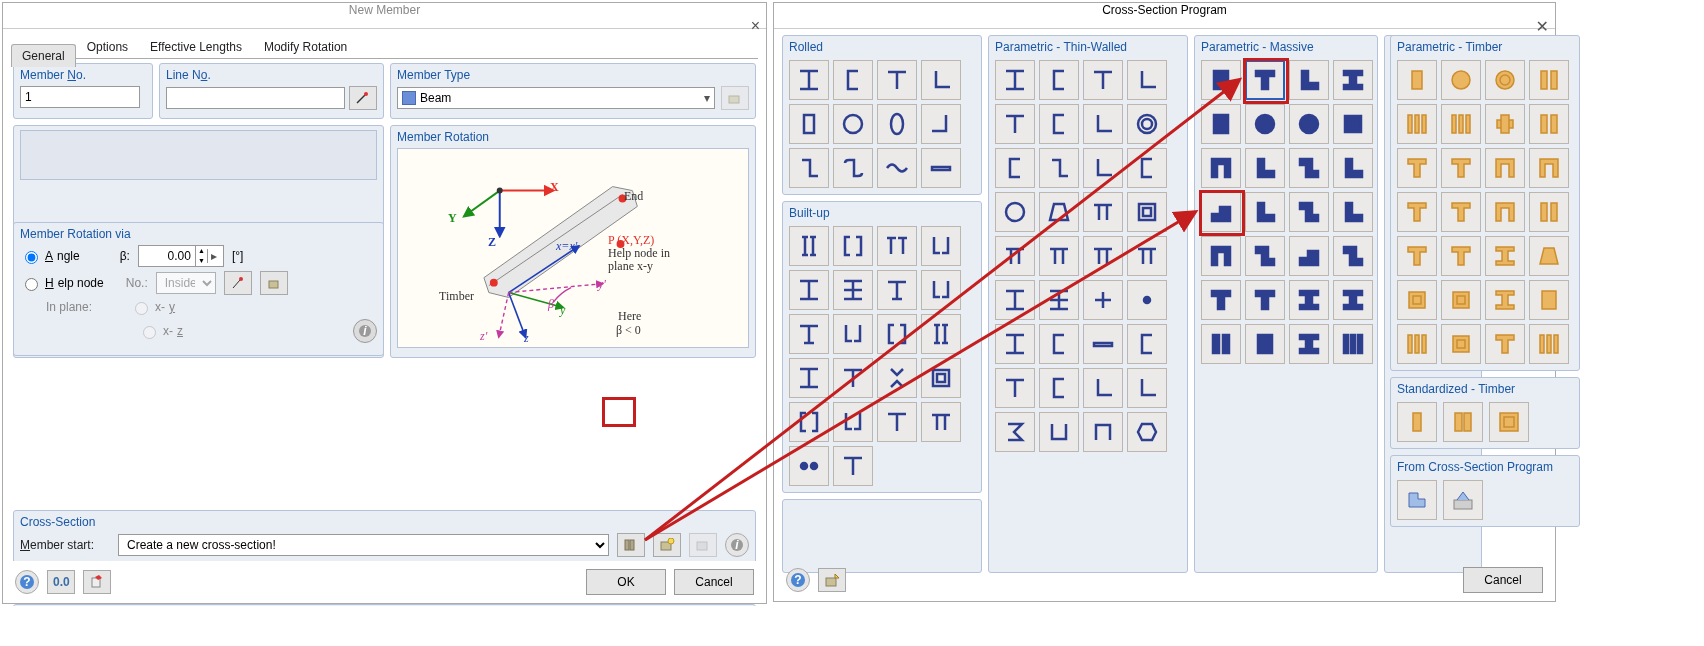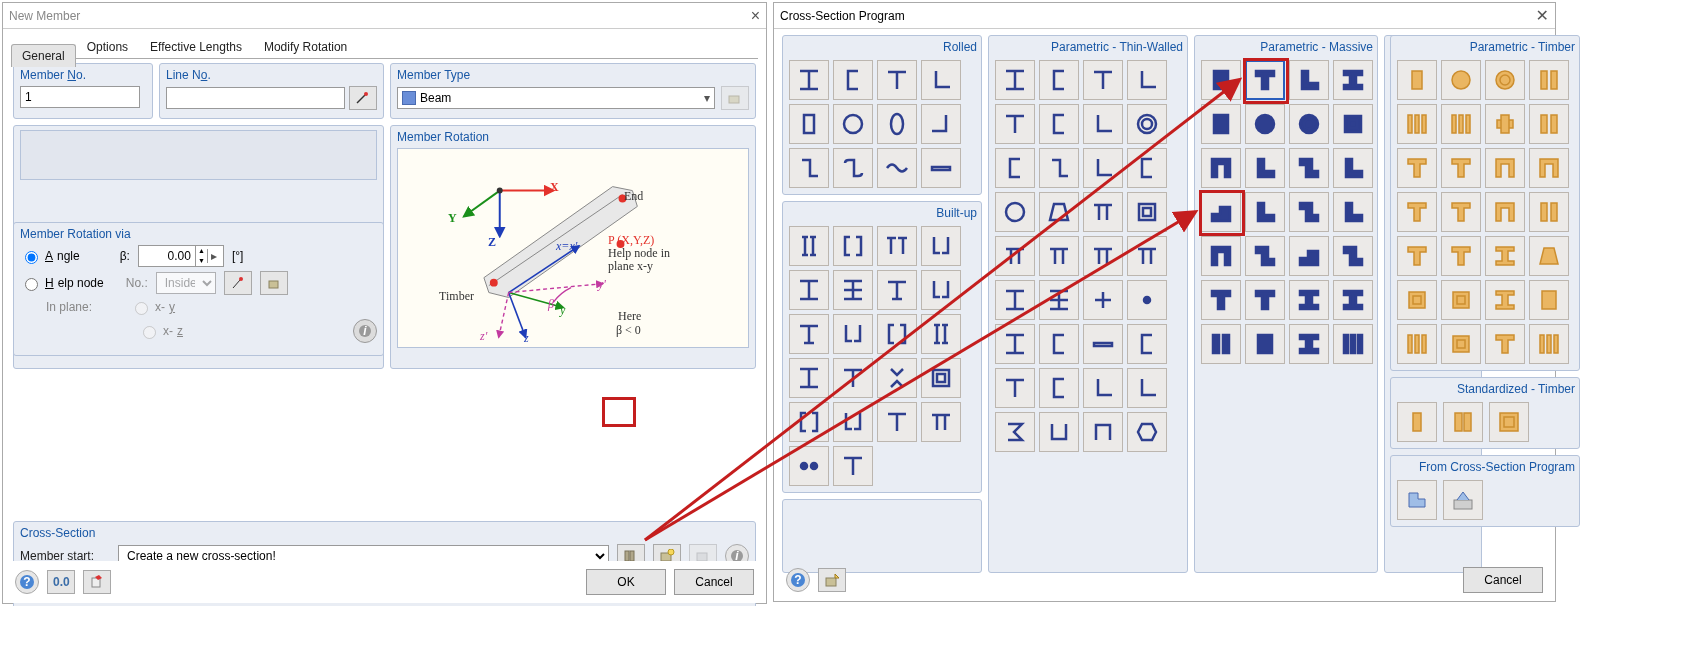--- a/index.html
+++ b/index.html
@@ -1,20 +1,20 @@
 <!DOCTYPE html>
 <html><head>
 <meta charset="utf-8">
 <style>
   * { box-sizing: border-box; font-family: "Segoe UI", Tahoma, sans-serif; font-size: 12px; }
   body { margin:0; background:#fff; display:flex; }
   .dialog { background:#fff; border:1px solid #aaa; position:relative; }
   .dialog.left { width:765px; height:602px; margin:2px; }
   .dialog.right { width:783px; height:600px; margin:2px 0 2px 4px; }
-  .titlebar { height:26px; display:flex; align-items:center; padding:0 6px; border-bottom:1px solid #ccc; background:#fff; color:#888; }
+  .titlebar { height:26px; display:flex; align-items:center; padding:0 6px; border-bottom:1px solid #ccc; background:#fff; color:#888;flex-direction:column; }
   .dialog.right .titlebar { color:#000; }
   .titlebar .close { margin-left:auto; font-size:16px; color:#555; }
   .tabs { display:flex; position:relative; margin:6px 8px 0 8px; border-bottom:1px solid #aaa; }
   .tab { padding:4px 10px; border:1px solid transparent; border-bottom:none; cursor:pointer; color:#222; }
   .tab.active { border-color:#aaa; background:#e5e5e5; position:relative; top:9px; border-radius:3px 3px 0 0; }
   .body { padding:4px 10px 8px 10px; }
   .group { background:#e9edf4; border:1px solid #b5c3da; border-radius:3px; padding:4px 6px 8px 6px; margin-bottom:6px; }
   .group-title { color:#1958a6; margin-bottom:4px; }
   .row { display:flex; gap:6px; }
   input[type=text], select.combo, .textbox { background:#fff; border:1px solid #999; height:22px; padding:0 4px; font-size:12px; }
@@ -25,21 +25,21 @@
   .btn-icon.round { border-radius:50%; width:24px; }
   .btn { height:26px; min-width:80px; background:#e6e6e6; border:1px solid #999; cursor:pointer; }
   .footer { position:absolute; left:0; right:0; bottom:0; padding:8px 12px; display:flex; align-items:center; gap:8px; background:#fff; }
   .footer .spacer { flex:1; }
   .diagram-area { background:#fffdf5; border:1px solid #b5c3da; height:200px; position:relative; overflow:hidden; }
   svg.diagram { width:100%; height:100%; }
   .annot { position:absolute; font-family:Georgia, serif; }
   .highlight { position:absolute; border:3px solid #c41e1e; pointer-events:none; }
   .arrow-svg { position:fixed; pointer-events:none; z-index:999; }
   
-  .lib-body { padding:6px 8px 40px 8px; display:grid; grid-template-columns: 200px 200px 190px 190px; gap:6px;text-align:right; }
+  .lib-body { padding:6px 8px 40px 8px; display:grid; grid-template-columns: 200px 200px 190px 190px; gap:6px; }
   .lib-group { background:#e9edf4; border:1px solid #b5c3da; border-radius:3px; padding:4px 4px 6px 6px; }
   .lib-group .group-title { color:#1958a6; margin-bottom:6px; }
   .icon-grid { display:grid; grid-template-columns:repeat(4, 40px); grid-auto-rows:40px; gap:4px; }
   .shape-btn { width:40px; height:40px; background:#eceae8; border:1px solid #bcb6af; display:flex; align-items:center; justify-content:center; cursor:pointer; }
   .shape-btn.sel { border:2px solid #2a5ebc; }
   .shape-btn svg { width:26px; height:26px; }
   .shape-btn.blue svg * { stroke:#2e3f8f; fill:none; stroke-width:2.5; }
   .shape-btn.blue.fillable svg .f { fill:#2e3f8f; }
   .shape-btn.timber svg * { stroke:#cc8e2f; fill:#eab662; stroke-width:1.5; }
   .userdef-grid { display:flex; gap:6px; }
@@ -94,21 +94,21 @@
               </svg>
           </span>
         </div>
       </div>
     </div>
 
     <div class="row">
       <div class="group" style="width:371px">
         <div class="readonly-box"></div>
       </div>
-      <div class="group" style="flex:1;padding-bottom:20px">
+      <div class="group" style="flex:1;padding-bottom:9px">
         <div class="group-title">Member Rotation</div>
         <div class="diagram-area">
           <svg class="diagram" viewBox="0 0 340 200">
 
             <defs>
               <marker id="ar-red" viewBox="0 0 10 10" refX="8" refY="5" markerWidth="6" markerHeight="6" orient="auto">
                   <path d="M0 0 L10 5 L0 10 z" fill="#e4322b"></path>
                 </marker>
               <marker id="ar-grn" viewBox="0 0 10 10" refX="8" refY="5" markerWidth="6" markerHeight="6" orient="auto">
                   <path d="M0 0 L10 5 L0 10 z" fill="#1a8f1a"></path>

